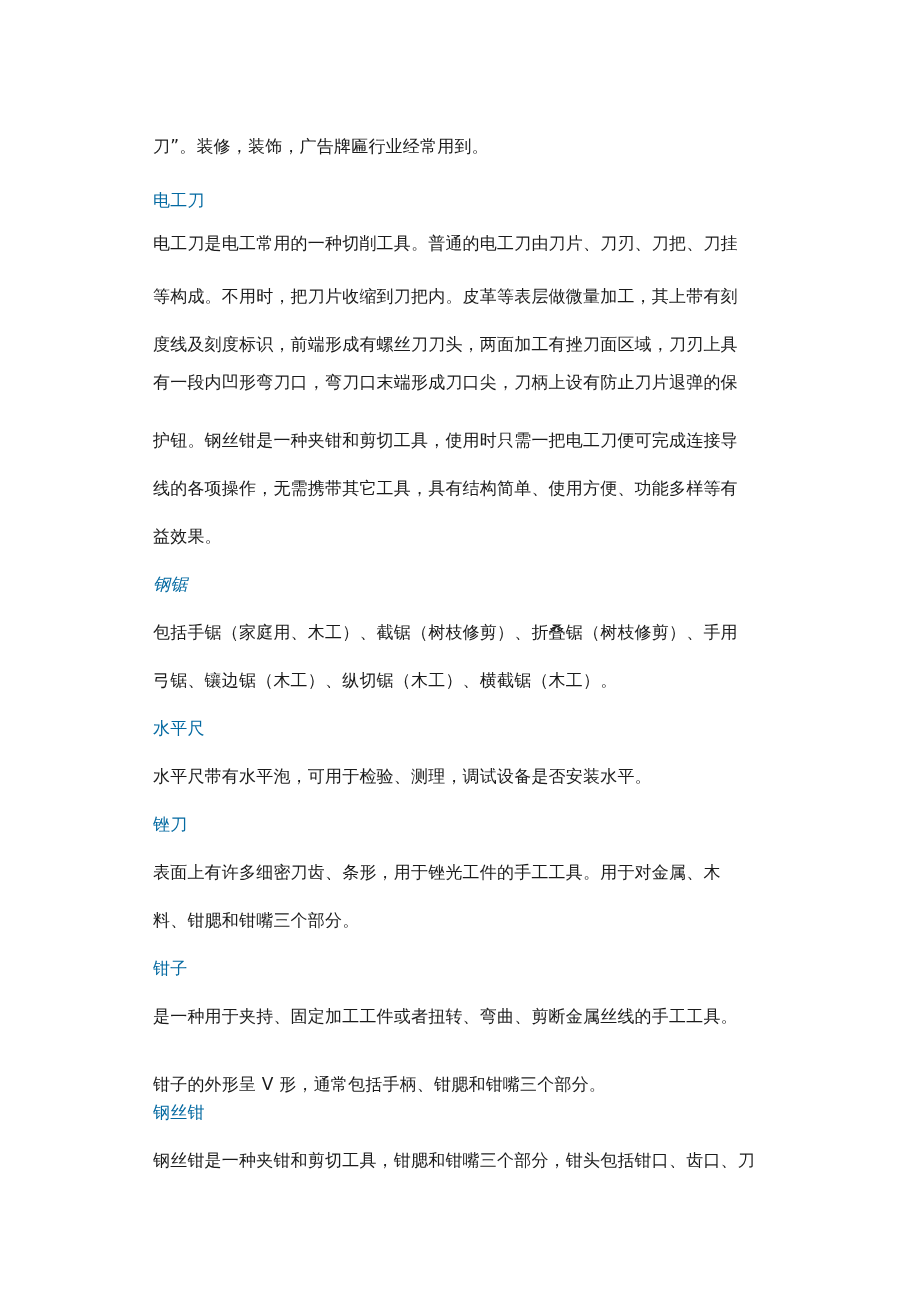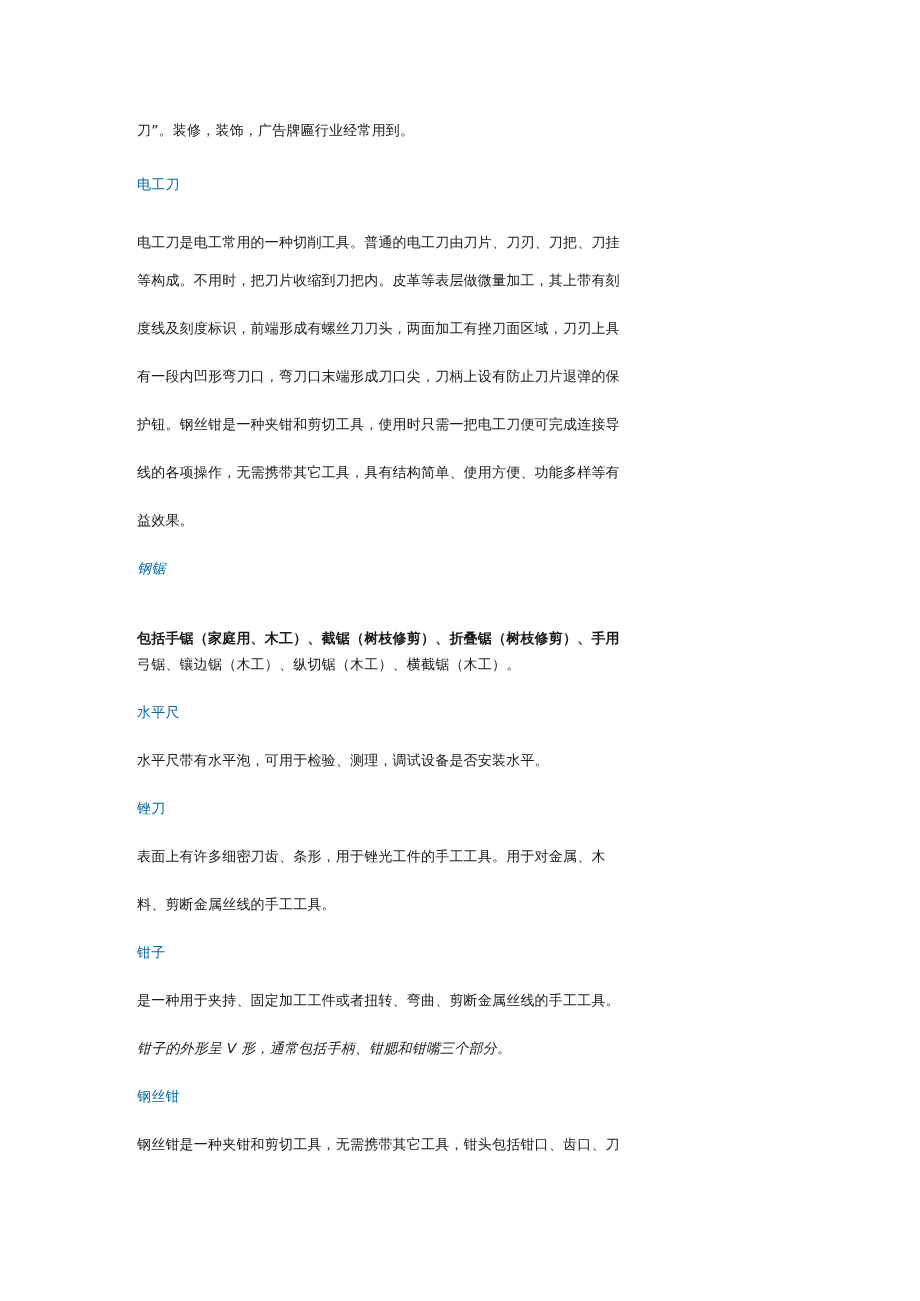--- a/index.html
+++ b/index.html
@@ -15,62 +15,62 @@
       font-family: "DejaVu Sans", "Liberation Sans", sans-serif;
       color: #1a1a1a;
     }
     .page {
       position: absolute;
       left: 137px;
       top: 118px;
       width: 640px;
     }
     .line {
-      font-size: 14px;
+      font-size: 17px;
       line-height: 24px;
       height: 24px;
       white-space: nowrap;
-      margin: 0;
+      margin: 16px;
       letter-spacing: 0.2px;
     }
     .heading {
       color: #0369a1;
     }
   </style>
 </head>
 <body>
 
 <div class="page">
   <p class="line" style="position:absolute; top:0px;">刀”。装修，装饰，广告牌匾行业经常用到。</p>
 
   <p class="line heading" style="position:absolute; top:54px;">电工刀</p>
 
-  <p class="line" style="position:absolute; top:112px;">电工刀是电工常用的一种切削工具。普通的电工刀由刀片、刀刃、刀把、刀挂</p>
+  <p class="line" style="position:absolute; top:97px;">电工刀是电工常用的一种切削工具。普通的电工刀由刀片、刀刃、刀把、刀挂</p>
   <p class="line" style="position:absolute; top:150px;">等构成。不用时，把刀片收缩到刀把内。皮革等表层做微量加工，其上带有刻</p>
   <p class="line" style="position:absolute; top:198px;">度线及刻度标识，前端形成有螺丝刀刀头，两面加工有挫刀面区域，刀刃上具</p>
-  <p class="line" style="position:absolute; top:246px;">有一段内凹形弯刀口，弯刀口末端形成刀口尖，刀柄上设有防止刀片退弹的保</p>
+  <p class="line" style="position:absolute; top:236px;">有一段内凹形弯刀口，弯刀口末端形成刀口尖，刀柄上设有防止刀片退弹的保</p>
   <p class="line" style="position:absolute; top:294px;">护钮。钢丝钳是一种夹钳和剪切工具，使用时只需一把电工刀便可完成连接导</p>
   <p class="line" style="position:absolute; top:342px;">线的各项操作，无需携带其它工具，具有结构简单、使用方便、功能多样等有</p>
   <p class="line" style="position:absolute; top:390px;">益效果。</p>
 
   <p class="line heading" style="position:absolute; top:438px;font-style:italic;">钢锯</p>
 
-  <p class="line" style="position:absolute; top:508px;font-weight:bold;">包括手锯（家庭用、木工）、截锯（树枝修剪）、折叠锯（树枝修剪）、手用</p>
+  <p class="line" style="position:absolute; top:486px;">包括手锯（家庭用、木工）、截锯（树枝修剪）、折叠锯（树枝修剪）、手用</p>
   <p class="line" style="position:absolute; top:534px;">弓锯、镶边锯（木工）、纵切锯（木工）、横截锯（木工）。</p>
 
   <p class="line heading" style="position:absolute; top:582px;">水平尺</p>
 
   <p class="line" style="position:absolute; top:630px;">水平尺带有水平泡，可用于检验、测理，调试设备是否安装水平。</p>
 
   <p class="line heading" style="position:absolute; top:678px;">锉刀</p>
 
   <p class="line" style="position:absolute; top:726px;">表面上有许多细密刀齿、条形，用于锉光工件的手工工具。用于对金属、木</p>
-  <p class="line" style="position:absolute; top:774px;">料、剪断金属丝线的手工工具。</p>
+  <p class="line" style="position:absolute; top:774px;">料、钳腮和钳嘴三个部分。</p>
 
   <p class="line heading" style="position:absolute; top:822px;">钳子</p>
 
   <p class="line" style="position:absolute; top:870px;">是一种用于夹持、固定加工工件或者扭转、弯曲、剪断金属丝线的手工工具。</p>
-  <p class="line" style="position:absolute; top:918px;font-style:italic;">钳子的外形呈 V 形，通常包括手柄、钳腮和钳嘴三个部分。</p>
+  <p class="line" style="position:absolute; top:938px;">钳子的外形呈 V 形，通常包括手柄、钳腮和钳嘴三个部分。</p>
 
   <p class="line heading" style="position:absolute; top:966px;">钢丝钳</p>
 
-  <p class="line" style="position:absolute; top:1014px;">钢丝钳是一种夹钳和剪切工具，无需携带其它工具，钳头包括钳口、齿口、刀</p>
+  <p class="line" style="position:absolute; top:1014px;">钢丝钳是一种夹钳和剪切工具，钳腮和钳嘴三个部分，钳头包括钳口、齿口、刀</p>
 </div>
 
 </body></html>

